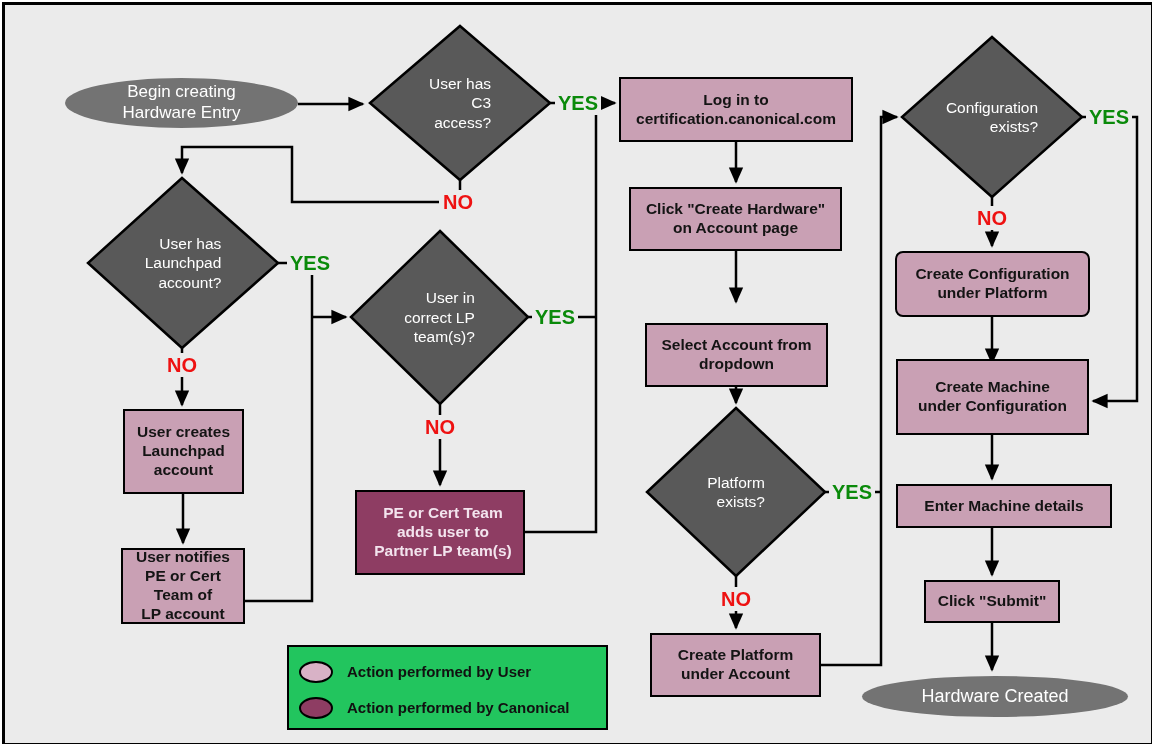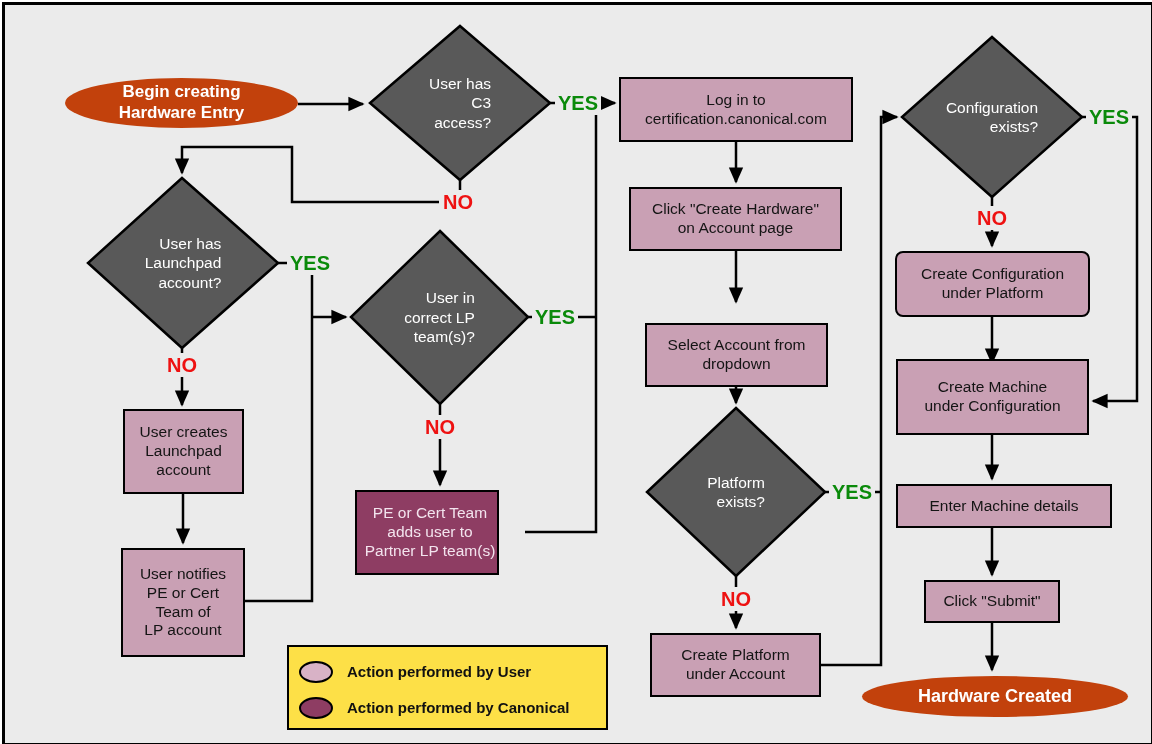--- a/index.html
+++ b/index.html
@@ -4,40 +4,40 @@
 <style>
   html,body{margin:0;padding:0;background:#fff;}
   #stage{
     position:relative;width:1146px;height:738px;margin:2px;
     border:3px solid #000;background:#ebebeb;overflow:hidden;
     font-family:"Liberation Sans","DejaVu Sans",sans-serif;
   }
   #wires{position:absolute;left:0;top:0;width:1152px;height:744px;}
   .node{
     position:absolute;display:flex;align-items:center;justify-content:center;
-    text-align:center;white-space:pre-line;box-sizing:border-box;line-height:1.22;
+    text-align:center;white-space:pre-line;box-sizing:border-box;line-height:1.22;font-weight:bold;
   }
   .box{
     border:2.5px solid #000;background:#c9a0b4;color:#141414;font-size:15.5px;
   }
   .box.canonical{background:#8e3d63;color:#f3e4ee;}
   .terminal{
-    background:#c2410c;color:#fff;border-radius:50%;font-weight:bold;
+    background:#737373;color:#fff;border-radius:50%;font-weight:normal;
   }
   .dtext{color:#fff;font-size:15.5px;position:absolute;display:flex;
     align-items:center;justify-content:center;text-align:right;white-space:pre-line;line-height:1.25;}
   .elabel{
     position:absolute;font-weight:bold;font-size:20px;line-height:24px;
     text-align:center;background:#ebebeb;letter-spacing:0px;
   }
   .yes{color:#0a8a0a;width:46px;height:24px;}
   .no{color:#ee1111;width:38px;height:24px;}
   #legend{
     position:absolute;left:282px;top:640px;width:321px;height:85px;
-    background:#fde047;border:2.5px solid #000;box-sizing:border-box;
+    background:#22c55e;border:2.5px solid #000;box-sizing:border-box;
   }
   .lg-ellipse{
     position:absolute;width:34px;height:22px;border:2px solid #000;
     border-radius:50%;box-sizing:border-box;
   }
   .lg-user{left:10px;top:14px;background:#d8b2c6;}
   .lg-canonical{left:10px;top:50px;background:#8e3d63;}
   .lg-text{
     position:absolute;left:58px;font-weight:bold;font-size:15px;color:#111;line-height:22px;
   }
@@ -125,26 +125,26 @@
 under Account</div>
   <div class="node box" style="left:890px;top:246px;width:195px;height:66px;border-radius:8px;">Create Configuration
 under Platform</div>
   <div class="node box" style="left:891px;top:354px;width:193px;height:76px;">Create Machine
 under Configuration</div>
   <div class="node box" style="left:891px;top:479px;width:216px;height:44px;">Enter Machine details</div>
   <div class="node box" style="left:919px;top:575px;width:136px;height:43px;">Click "Submit"</div>
   <div class="node box" style="left:118px;top:404px;width:121px;height:85px;">User creates
 Launchpad
 account</div>
-  <div class="node box" style="left:116px;top:543px;width:124px;height:109px;">User notifies
+  <div class="node box" style="left:116px;top:543px;width:124px;height:76px;">User notifies
 PE or Cert
 Team of
 LP account</div>
 
-  <div class="node box canonical" style="left:350px;top:485px;width:144px;height:85px;padding-left:6px;">PE or Cert Team
+  <div class="node box canonical" style="left:350px;top:485px;width:170px;height:85px;padding-left:6px;">PE or Cert Team
 adds user to
 Partner LP team(s)</div>
 
   <div id="legend">
     <div class="lg-ellipse lg-user"></div>
     <div class="lg-text" style="top:14px;">Action performed by User</div>
     <div class="lg-ellipse lg-canonical"></div>
     <div class="lg-text" style="top:50px;">Action performed by Canonical</div>
   </div>
 

